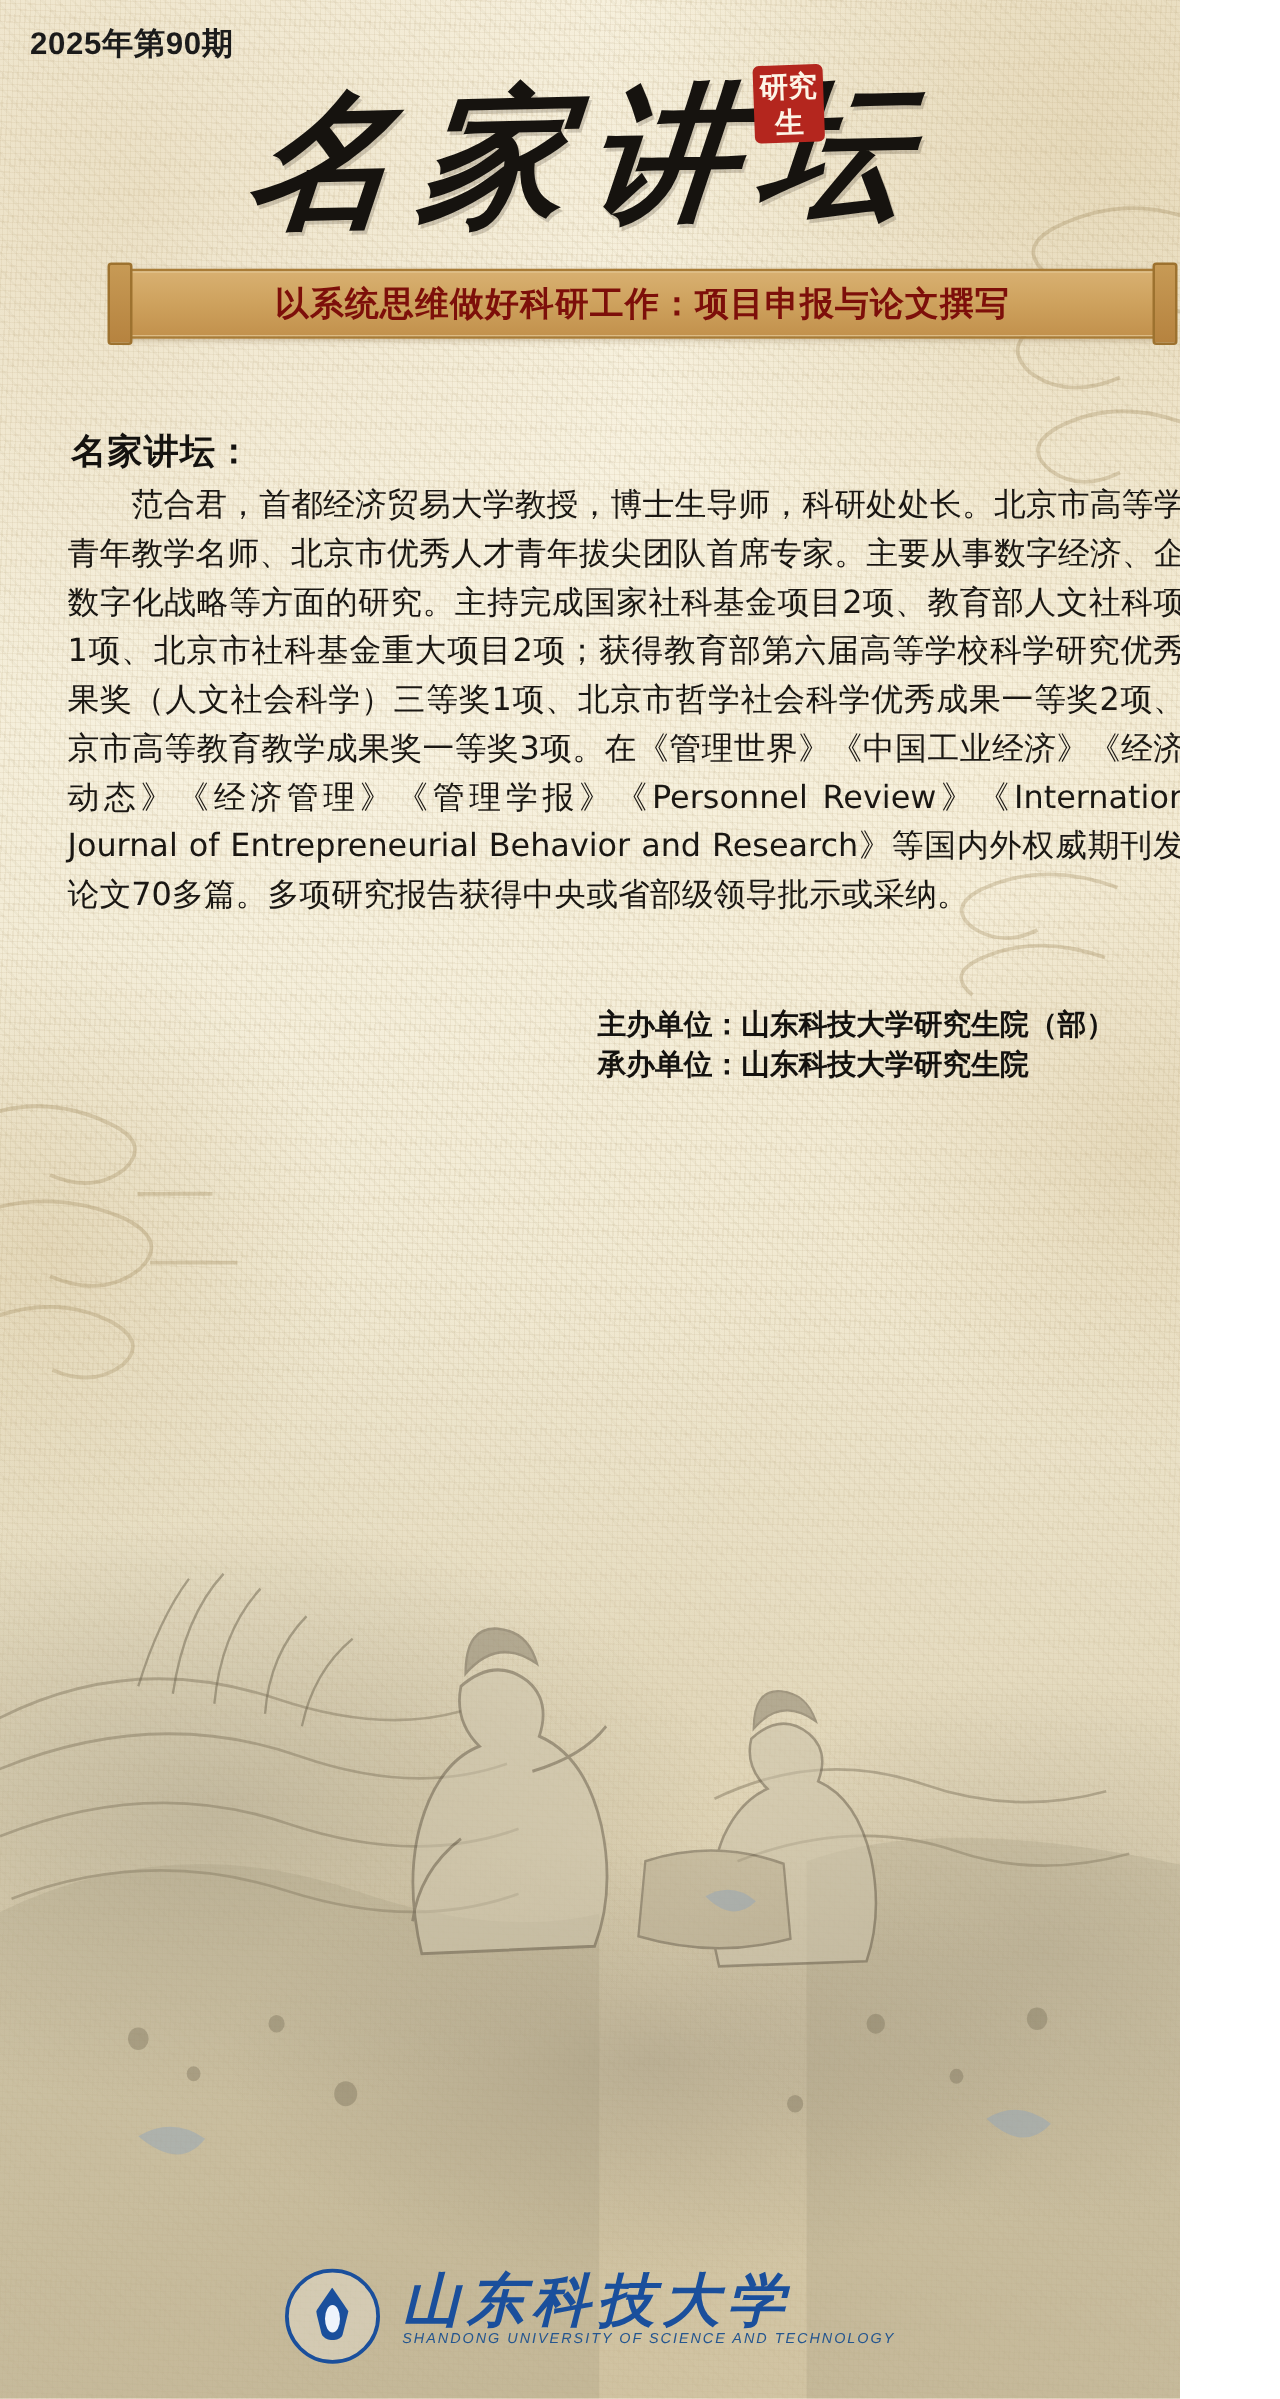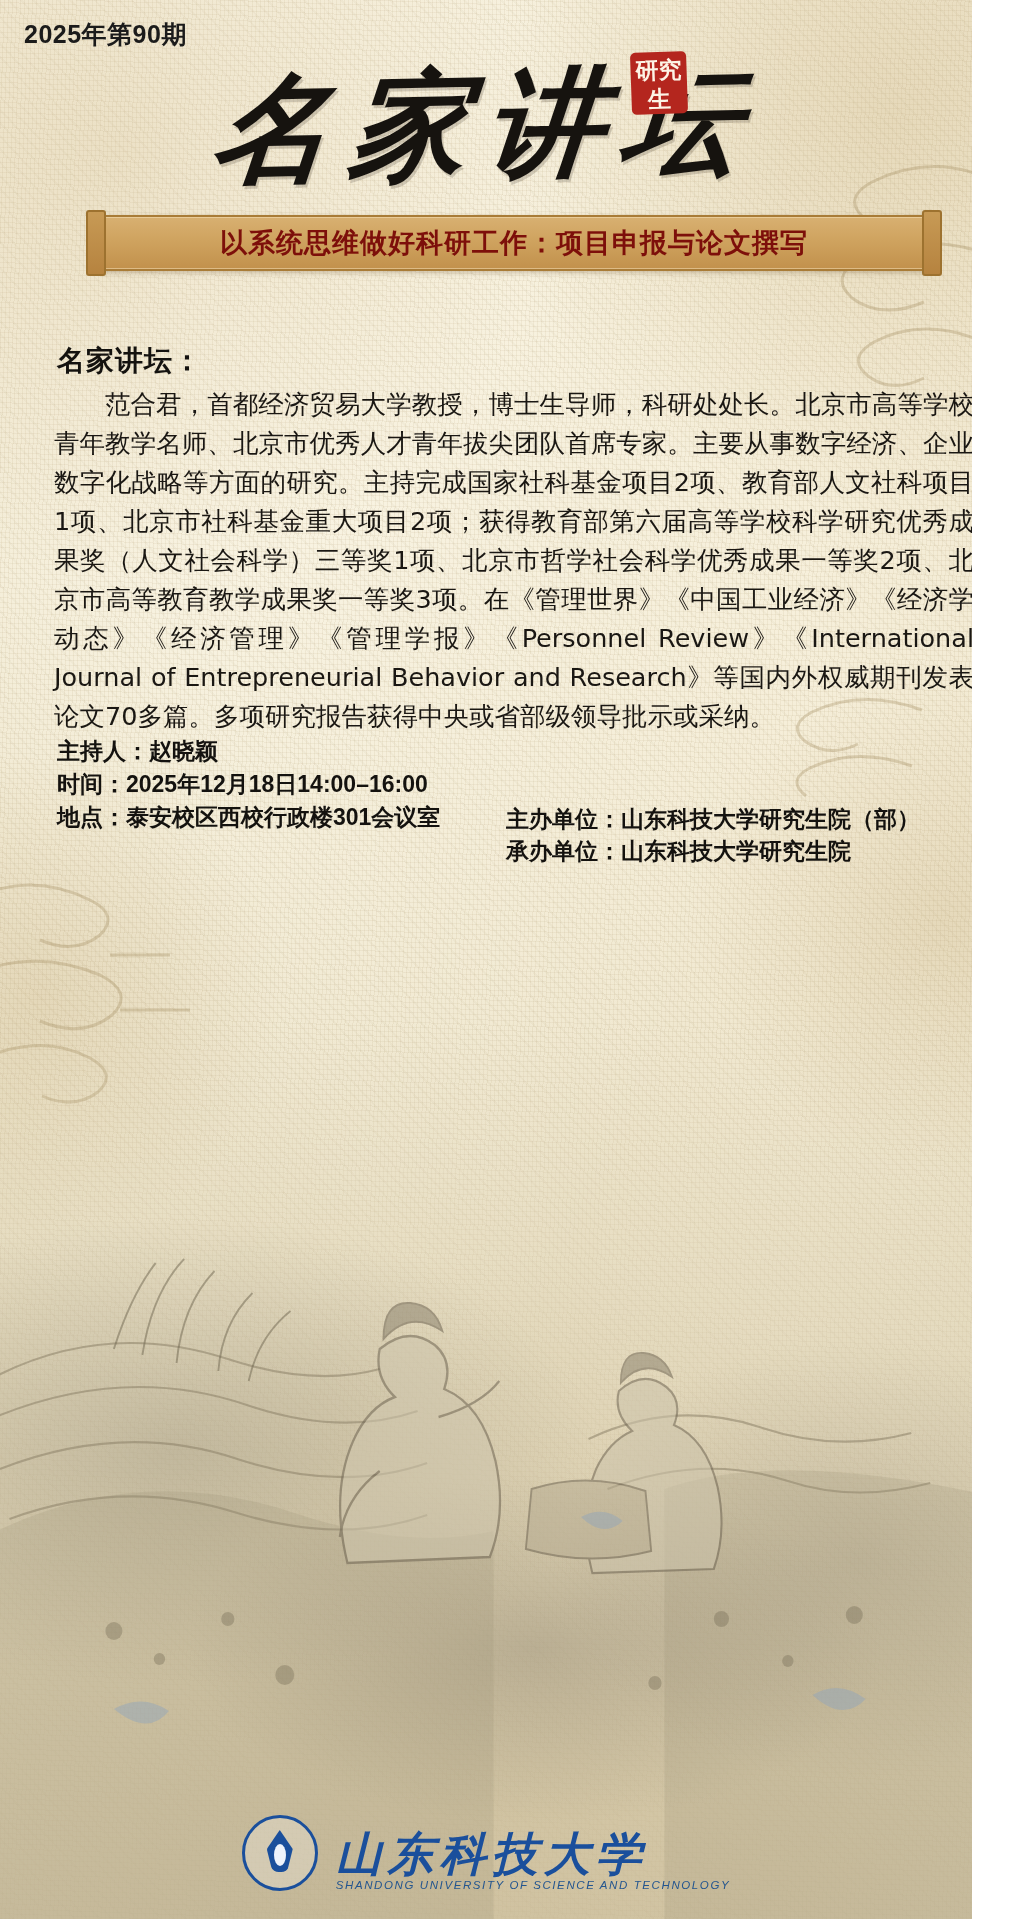--- a/index.html
+++ b/index.html
@@ -12,21 +12,20 @@
   }
   .poster {
     position: relative;
     width: 944px;
     height: 1919px;
     overflow: hidden;
     background:
       radial-gradient(ellipse at 20% 12%, rgba(255,252,240,0.85) 0%, rgba(255,252,240,0) 55%),
       radial-gradient(ellipse at 80% 30%, rgba(250,244,226,0.8) 0%, rgba(250,244,226,0) 60%),
       linear-gradient(180deg, #efe6cd 0%, #ece2c6 22%, #e9dfc2 48%, #e6dcbe 70%, #ded2b2 100%);
-    padding-left: 28px;
   }
   
   .paper-noise {
     position: absolute;
     inset: 0;
     background-image:
       repeating-linear-gradient(92deg, rgba(173,150,105,0.13) 0px, rgba(173,150,105,0.13) 1px, rgba(0,0,0,0) 1px, rgba(0,0,0,0) 4px),
       repeating-linear-gradient(2deg, rgba(160,136,92,0.10) 0px, rgba(160,136,92,0.10) 1px, rgba(0,0,0,0) 1px, rgba(0,0,0,0) 5px),
       repeating-linear-gradient(47deg, rgba(130,106,62,0.05) 0px, rgba(130,106,62,0.05) 2px, rgba(0,0,0,0) 2px, rgba(0,0,0,0) 9px);
     opacity: 0.9;
@@ -216,21 +215,21 @@
       linear-gradient(180deg, rgba(235,226,202,0) 0%, rgba(222,211,183,0.35) 28%, rgba(214,202,172,0.55) 62%, rgba(205,192,160,0.62) 100%);
   }
   .painting svg { position: absolute; inset: 0; width: 100%; height: 100%; }
 
   
   .logo-wrap {
     position: absolute;
     left: 0; right: 0;
     bottom: 28px;
     display: flex;
-    align-items: flex-end;
+    align-items: flex-start;
     justify-content: center;
     gap: 18px;
   }
   .logo-mark {
     width: 70px;
     height: 70px;
     border-radius: 50%;
     border: 3px solid #1a4f9c;
     position: relative;
     background: rgba(255,255,255,0.25);
@@ -316,25 +315,20 @@
   <div class="seal">研究生</div>
 
   <div class="banner">
     <span class="banner-text">以系统思维做好科研工作：项目申报与论文撰写</span>
   </div>
 
 
   <div class="section-title">名家讲坛：</div>
   <div class="bio">范合君，首都经济贸易大学教授，博士生导师，科研处处长。北京市高等学校青年教学名师、北京市优秀人才青年拔尖团队首席专家。主要从事数字经济、企业数字化战略等方面的研究。主持完成国家社科基金项目2项、教育部人文社科项目1项、北京市社科基金重大项目2项；获得教育部第六届高等学校科学研究优秀成果奖（人文社会科学）三等奖1项、北京市哲学社会科学优秀成果一等奖2项、北京市高等教育教学成果奖一等奖3项。在《管理世界》《中国工业经济》《经济学动态》《经济管理》《管理学报》《Personnel Review》《International Journal of Entrepreneurial Behavior and  Research》等国内外权威期刊发表论文70多篇。多项研究报告获得中央或省部级领导批示或采纳。</div>
 
-  <div class="meta">
-    <div>主持人：赵晓颖</div>
-    <div>时间：2025年12月18日14:00–16:00</div>
-    <div>地点：泰安校区西校行政楼301会议室</div>
-  </div>
 
   <div class="orgs">
     <div>主办单位：山东科技大学研究生院（部）</div>
     <div>承办单位：山东科技大学研究生院</div>
   </div>
 
   <div class="painting">
     <div class="wash"></div>
     <svg viewBox="0 0 1024 900" preserveAspectRatio="none" aria-hidden="true">
 

